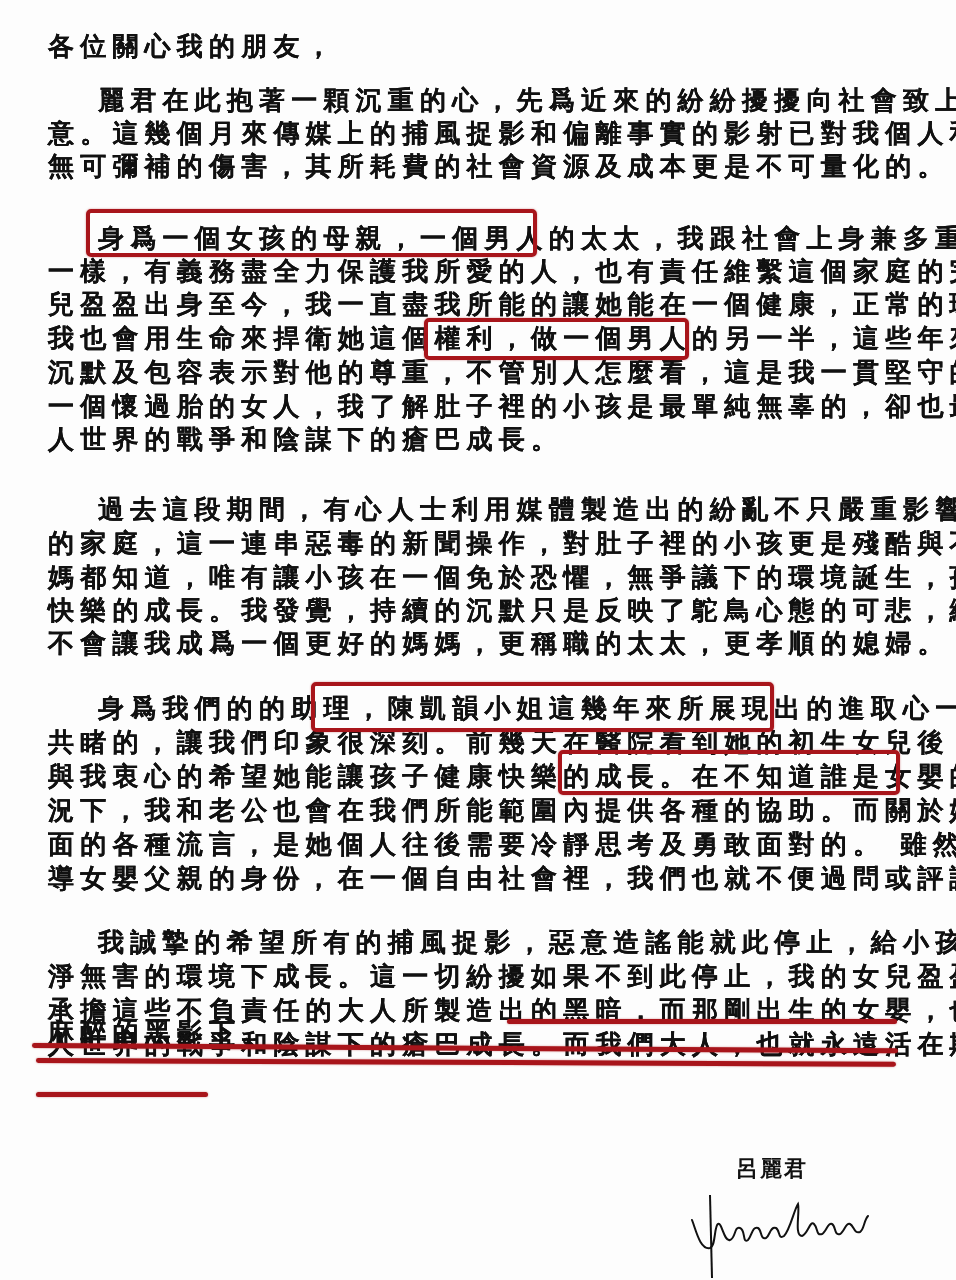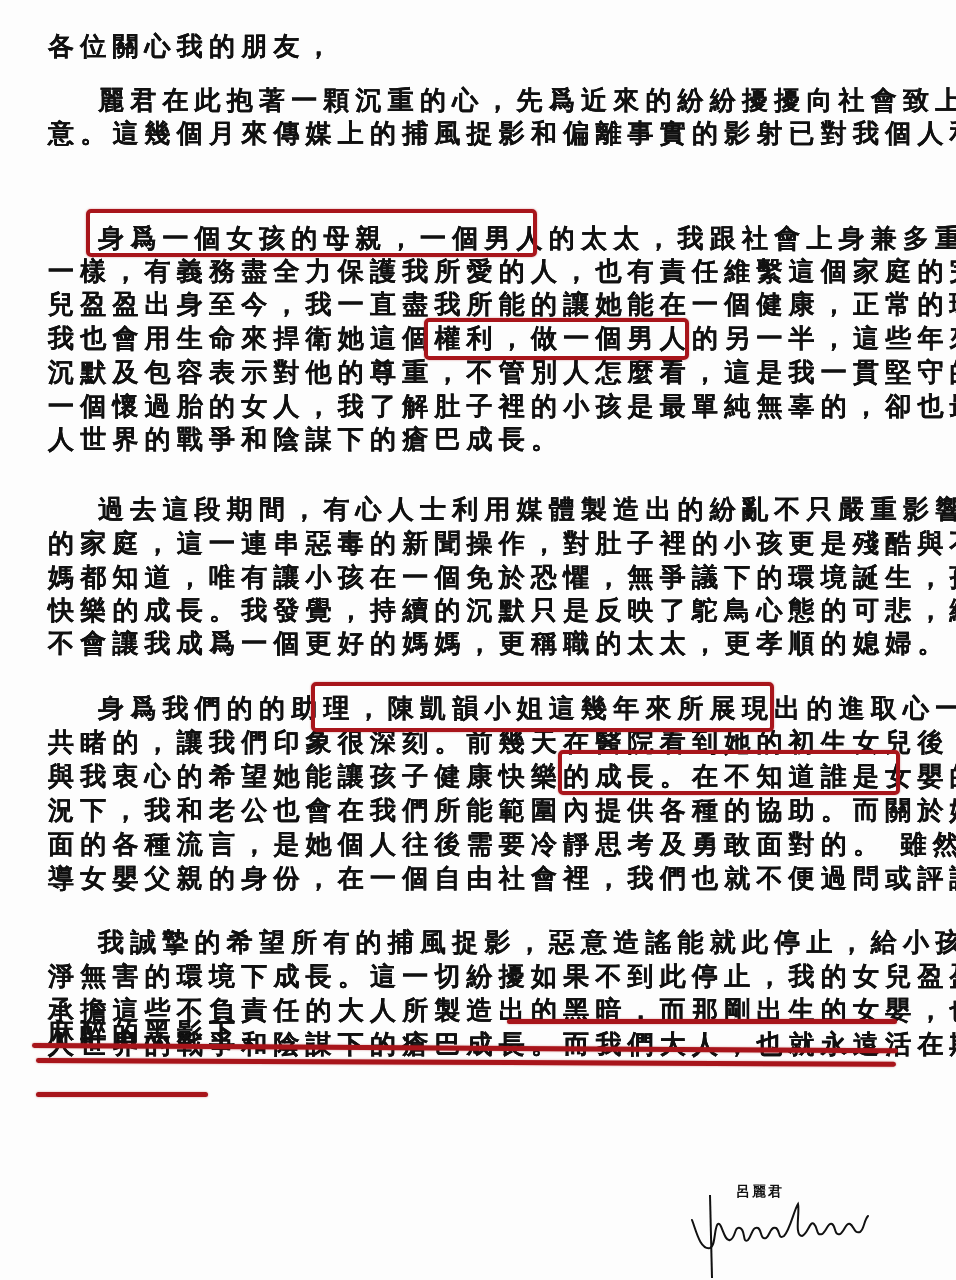--- a/index.html
+++ b/index.html
@@ -33,40 +33,41 @@
   }
   .ul {
     position: absolute;
     height: 5px;
     background: #a8151b;
     border-radius: 3px;
     box-shadow: 0 0 2px rgba(168,21,27,0.5);
   }
   .sig-name {
     position: absolute;
-    left: 736px; top: 1183px;
-    font-size: 14px; font-weight: bold;
+    left: 736px; top: 1154px;
+    font-size: 22px; font-weight: bold;
     letter-spacing: 2px;
     font-family: "DejaVu Sans", sans-serif;
   }
   .signature {
     position: absolute;
     left: 690px; top: 1190px;
     width: 190px; height: 90px;
   }
 </style>
 </head>
 <body>
 
 <div class="page">
 
   <div class="line" style="top:30px;">各位關心我的朋友，</div>
 
   <div class="line indent" style="top:84px;">麗君在此抱著一顆沉重的心，先爲近來的紛紛擾擾向社會致上最深的歉</div>
   <div class="line" style="top:117px;">意。這幾個月來傳媒上的捕風捉影和偏離事實的影射已對我個人和家庭造成</div>
+  <div class="line" style="top:150px;">無可彌補的傷害，其所耗費的社會資源及成本更是不可量化的。</div>
 
   <div class="line indent" style="top:222px;">身爲一個女孩的母親，一個男人的太太，我跟社會上身兼多重任務的女人</div>
   <div class="line" style="top:255px;">一樣，有義務盡全力保護我所愛的人，也有責任維繫這個家庭的完整。從我女</div>
   <div class="line" style="top:288px;">兒盈盈出身至今，我一直盡我所能的讓她能在一個健康，正常的環境下成長。</div>
   <div class="line" style="top:322px;">我也會用生命來捍衛她這個權利，做一個男人的另一半，這些年來我總是以</div>
   <div class="line" style="top:356px;">沉默及包容表示對他的尊重，不管別人怎麼看，這是我一貫堅守的原則。作爲</div>
   <div class="line" style="top:390px;">一個懷過胎的女人，我了解肚子裡的小孩是最單純無辜的，卻也最容易成爲現</div>
   <div class="line" style="top:423px;">人世界的戰爭和陰謀下的瘡巴成長。</div>
 
   <div class="line indent" style="top:493px;">過去這段期間，有心人士利用媒體製造出的紛亂不只嚴重影響到我所愛</div>

